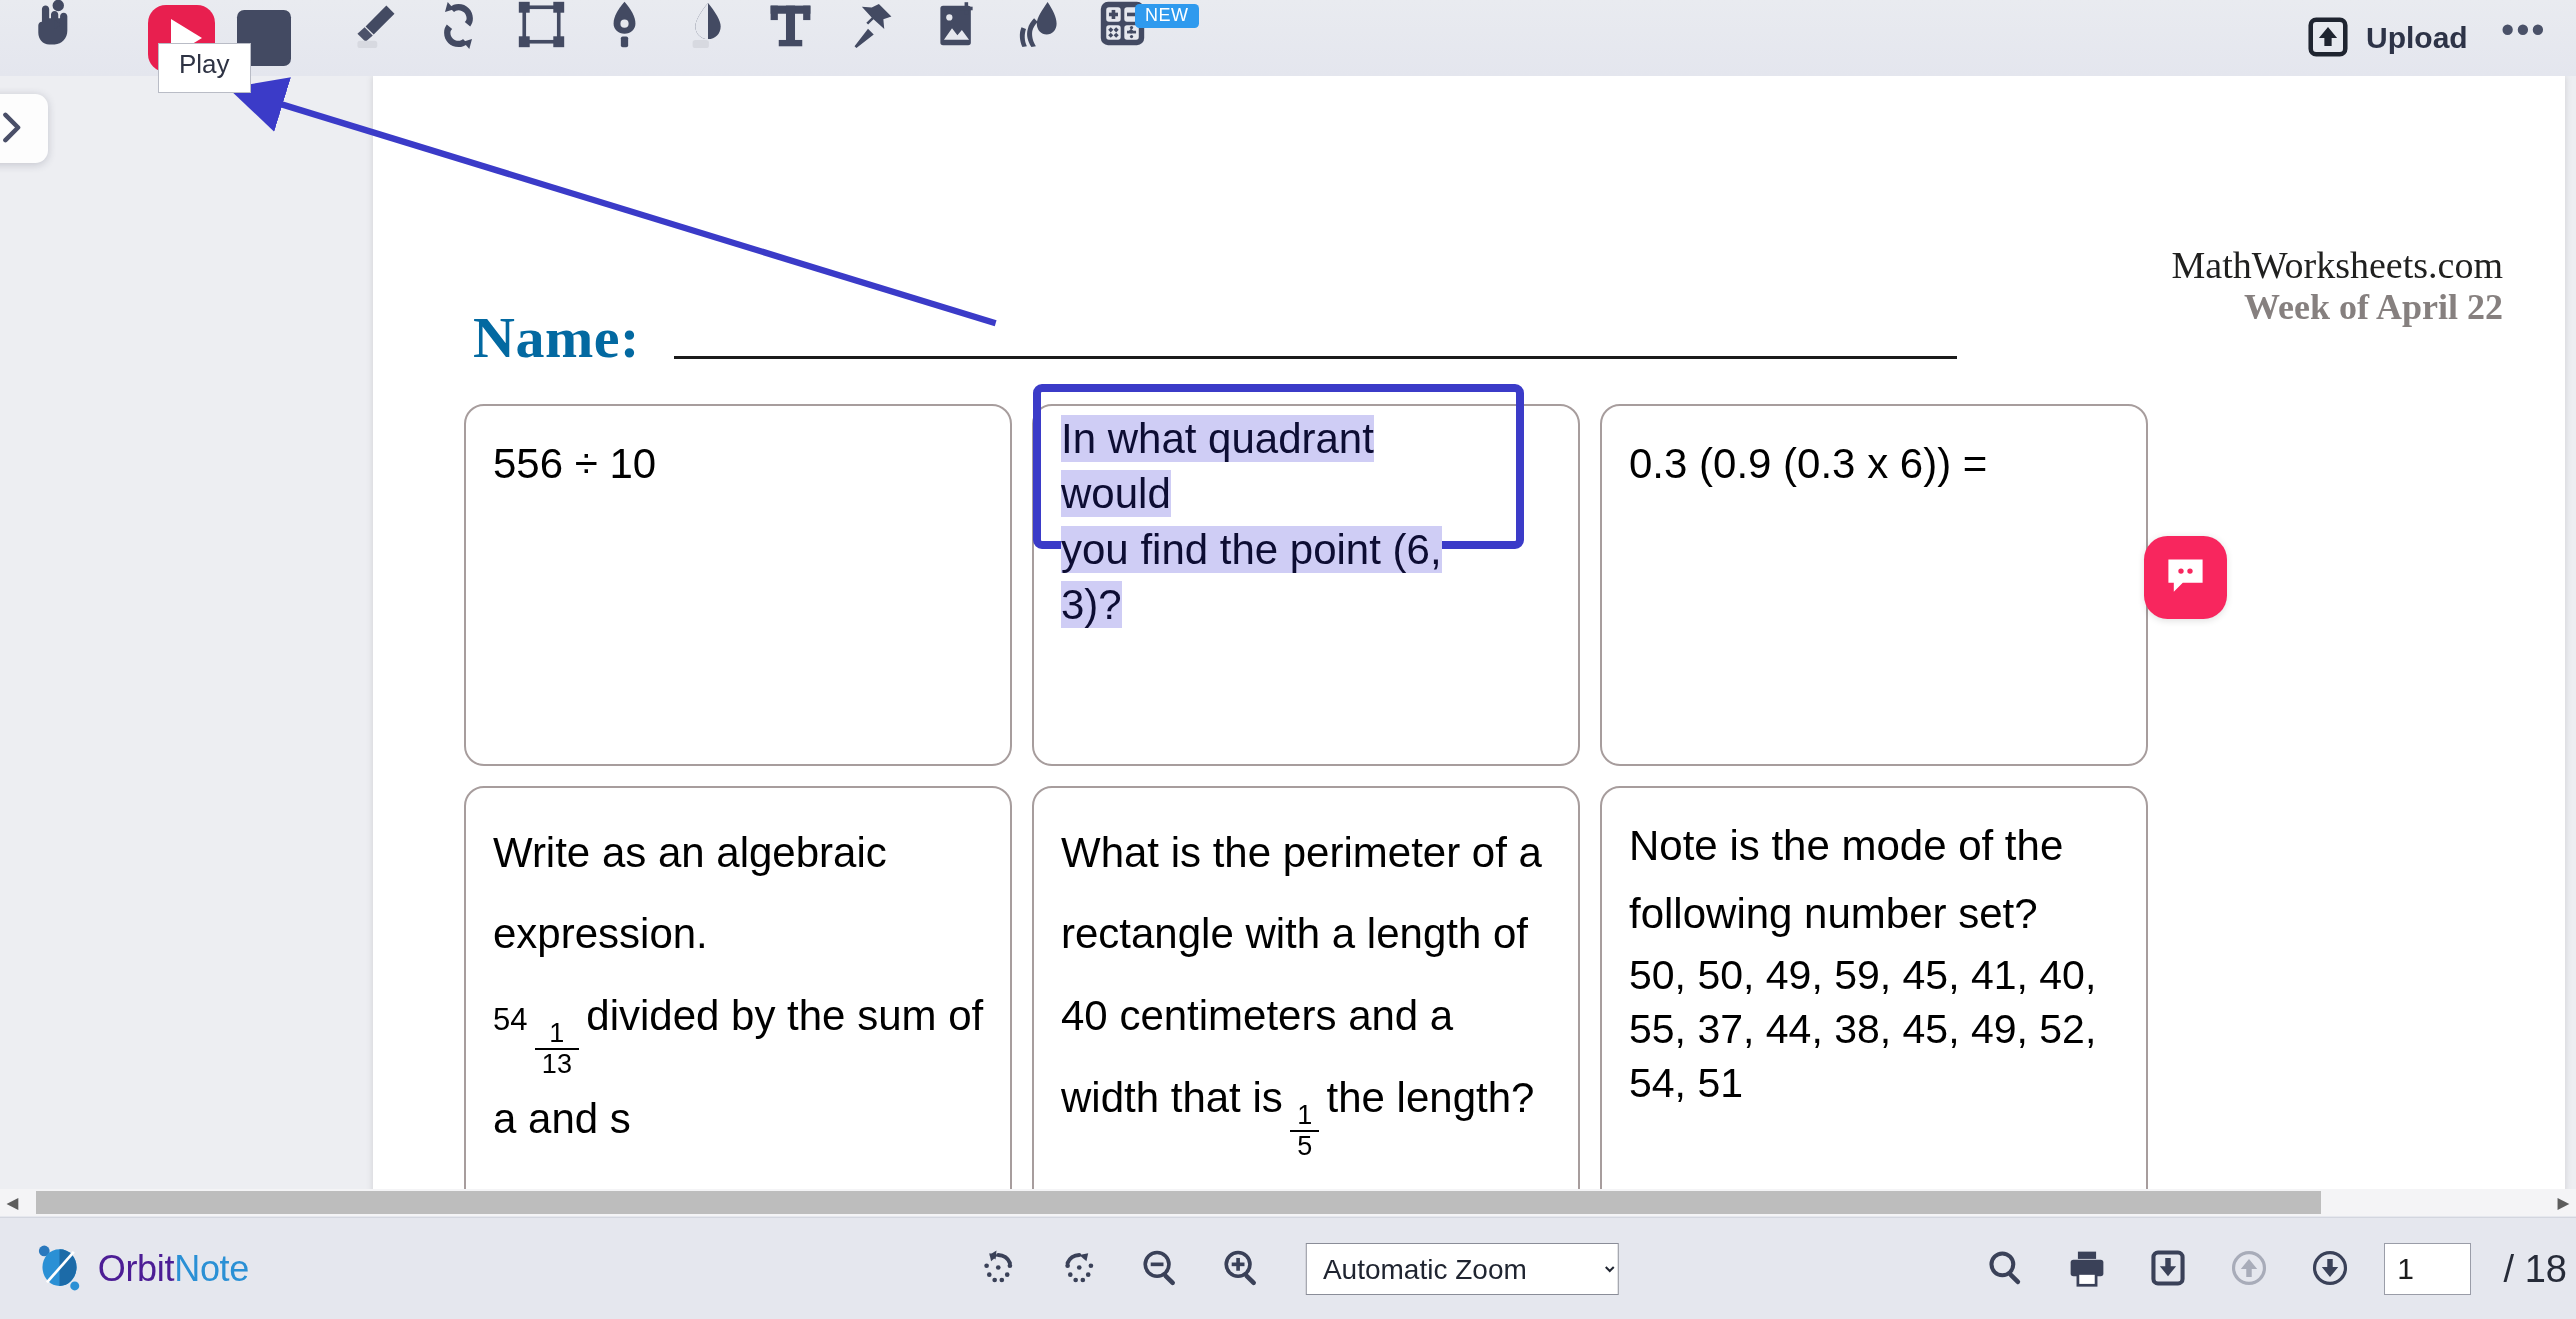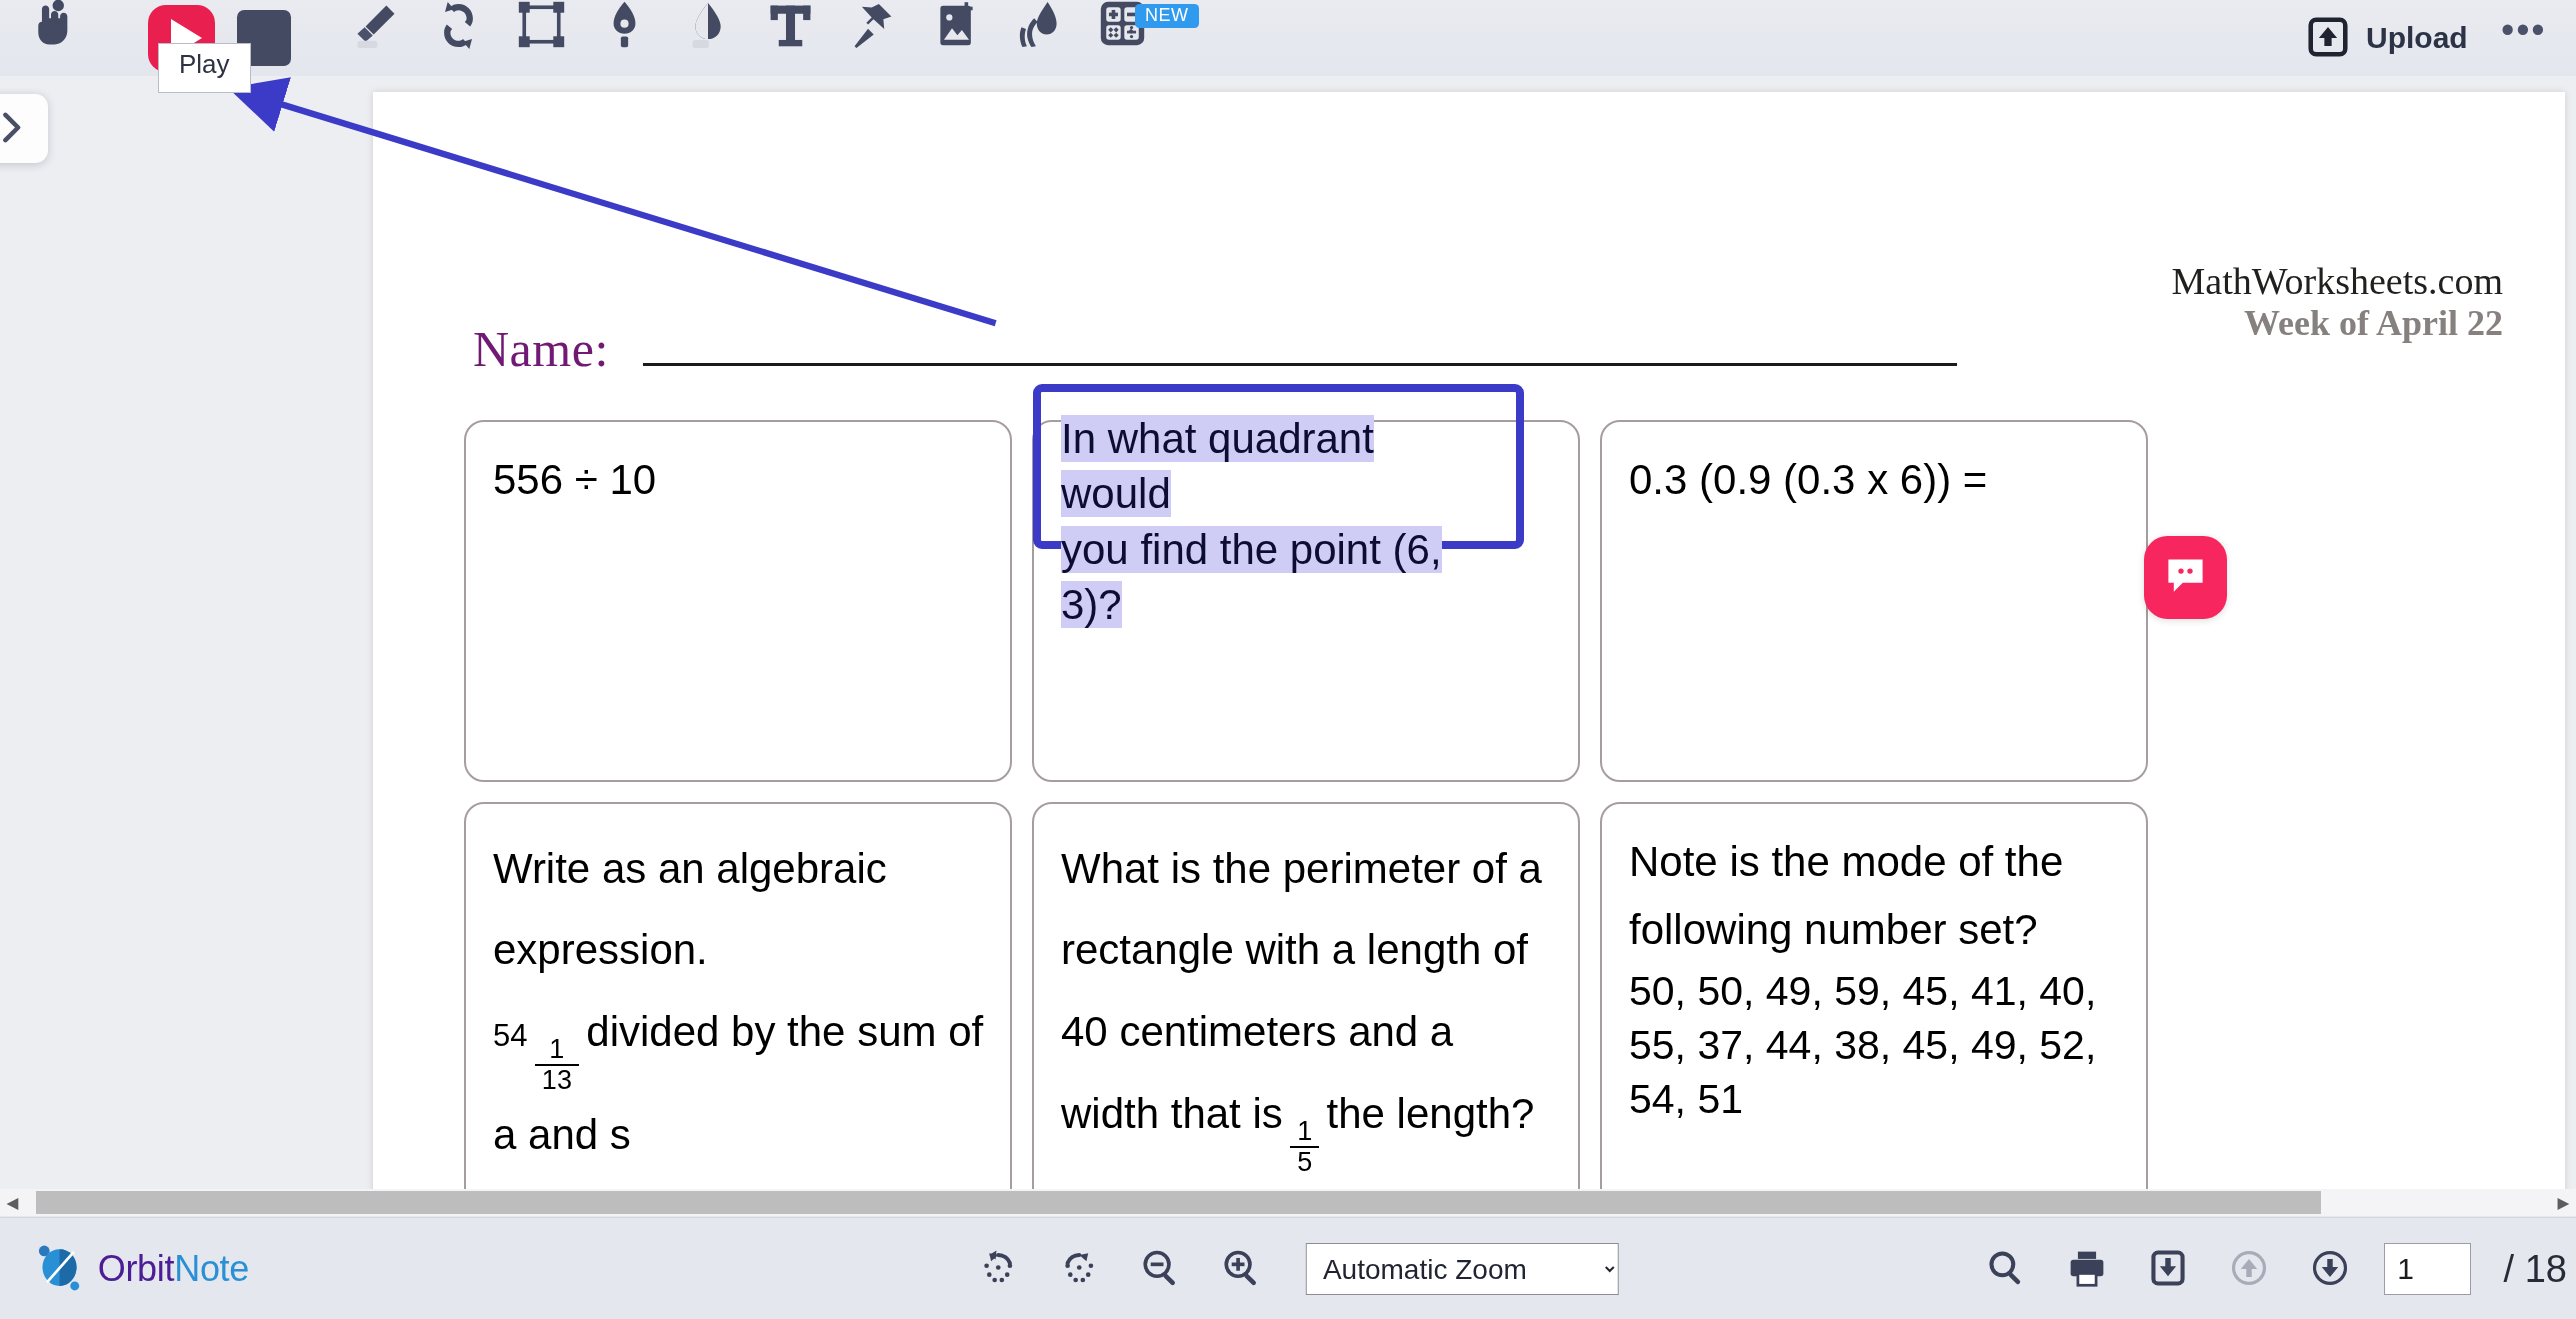--- a/index.html
+++ b/index.html
@@ -121,21 +121,21 @@
 
   
   .viewer {
     position: absolute; left: 0; top: 76px;
     width: 2576px; height: 1140px;
     background: #edeef2;
     overflow: hidden;
   }
   .page {
     position: absolute;
-    left: 373px; top: 16px;
+    left: 373px; top: 0px;
     width: 2192px; height: 1140px;
     background: #fff;
     box-shadow: 0 0 7.2px rgba(0,0,0,.13);
   }
   .page-inner { position: relative; width: 100%; height: 100%; padding: 0; }
 
   .wm {
     position: absolute;
     right: 62px; top: 168px;
     text-align: right;
@@ -154,23 +154,23 @@
   }
 
   .name-row {
     position: absolute;
     left: 100px; top: 228px;
     display: flex; align-items: flex-end;
     width: 1484px;
   }
   .name-label {
     font-family: "Liberation Serif", serif;
-    font-weight: normal;
-    font-size: 50px;
-    color: #701a75;
+    font-weight: bold;
+    font-size: 58px;
+    color: #0369a1;
     letter-spacing: 0.5px;
   }
   .name-line {
     flex: 1;
     height: 0;
     border-bottom: 3.2px solid #1b1b1b;
     margin-left: 34px;
     margin-bottom: 11.8px;
   }
 

